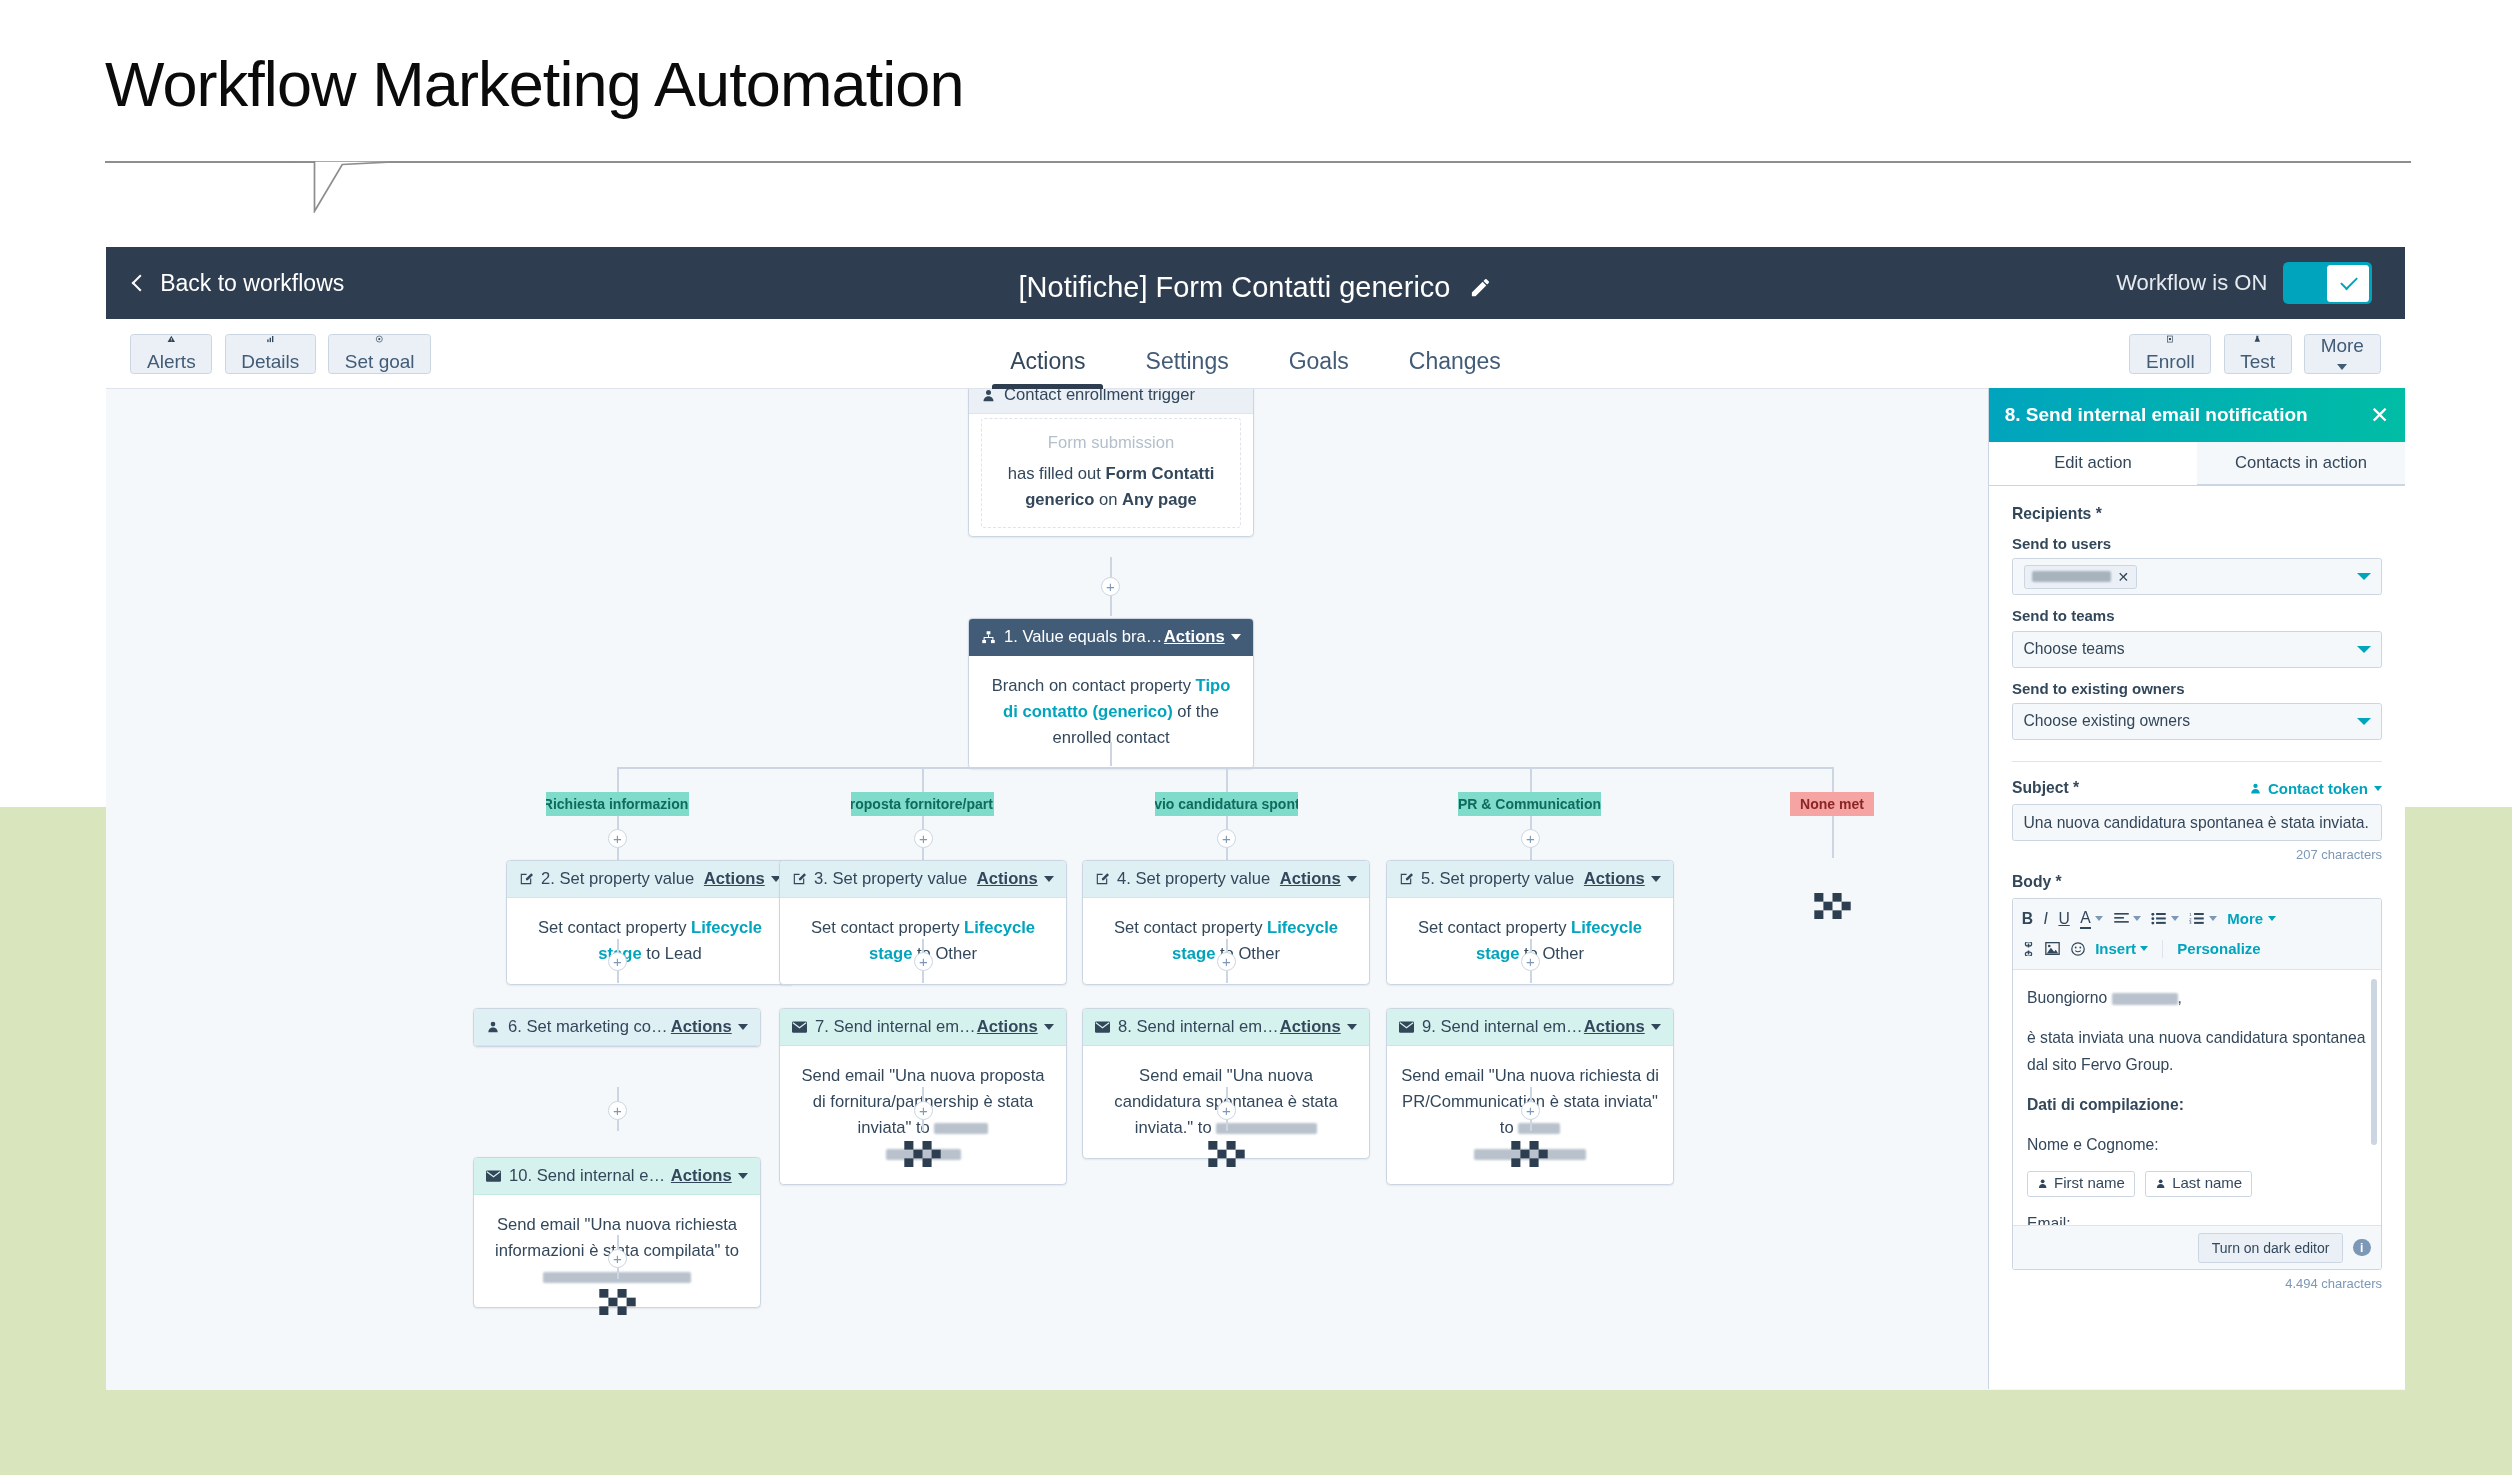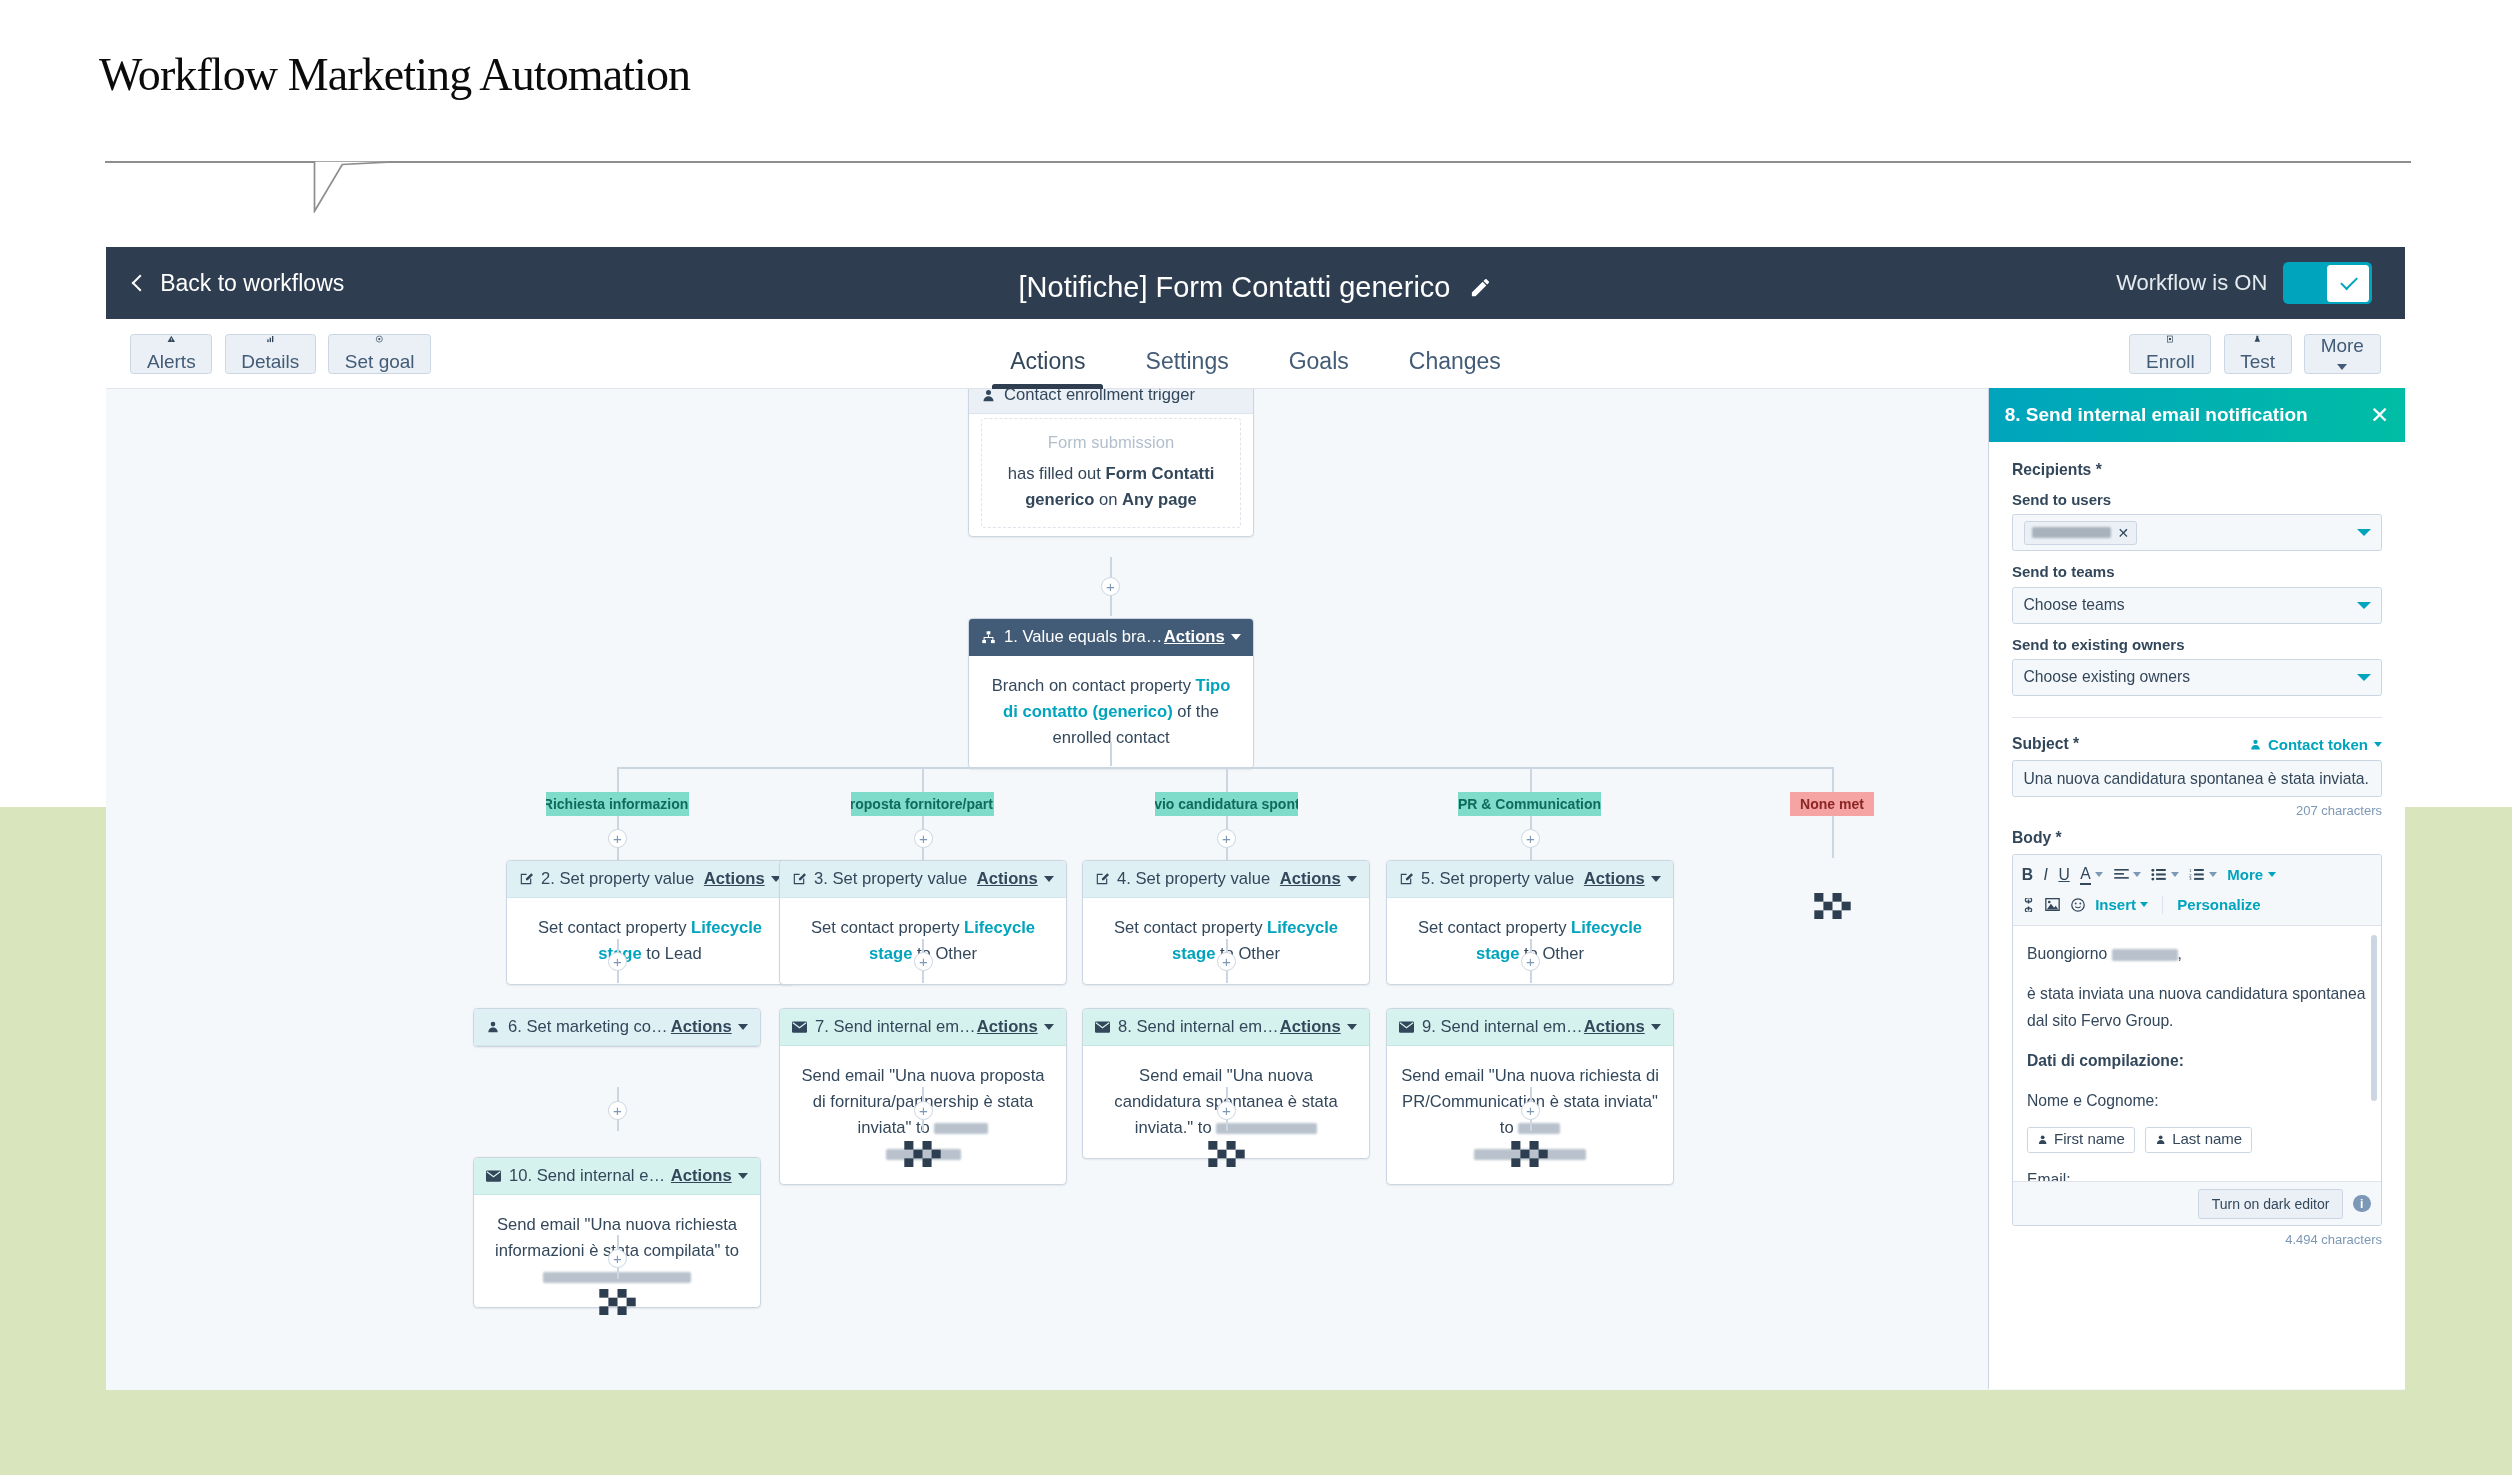--- a/index.html
+++ b/index.html
@@ -10,24 +10,24 @@
     position: relative;
     overflow: hidden;
   }
   .slide-band-bottom {
     position: absolute; left: 0; top: 807px; width: 2512px; height: 669px;
     background: #d8e5bd; z-index: 0;
   }
 
   
   .slide-title {
-    position: absolute; left: 99px; top: 48px;
-    font-size: 46px; font-weight: 400; letter-spacing: -0.9px;
+    position: absolute; left: 105px; top: 48px;
+    font-size: 63px; font-weight: 400; letter-spacing: -0.9px;
     color: #0b0b0b; white-space: nowrap;
-    font-family: Liberation Serif, serif;
+    font-family: Liberation Sans, sans-serif;
   }
   .title-rule {
     position: absolute; left: 105px; top: 161px; width: 2306px; height: 1.7px;
     background: #8e8e8e;
   }
   .title-notch {
     position: absolute; left: 288px; top: 161px; width: 105px; height: 52px;
   }
 
   
@@ -729,20 +729,28 @@
     </div>
 
   </div>
 
   <div class="panel">
     <div class="panel-head">
       <span class="pt">8. Send internal email notification</span>
       <span class="panel-close">✕</span>
     </div>
 
+    <div class="panel-tabs">
+      <div class="panel-tab active">
+          <span>Edit action</span>
+        </div>
+      <div class="panel-tab">
+          <span>Contacts in action</span>
+        </div>
+    </div>
 
     <div class="panel-body">
       <div class="fld-label">Recipients *</div>
 
       <div class="fld-sub">Send to users</div>
       <div class="select">
         <span class="token">
           <span class="redacted redacted-dark" style="width:79px;"></span>
           <span class="token-x">✕</span>
         </span>

